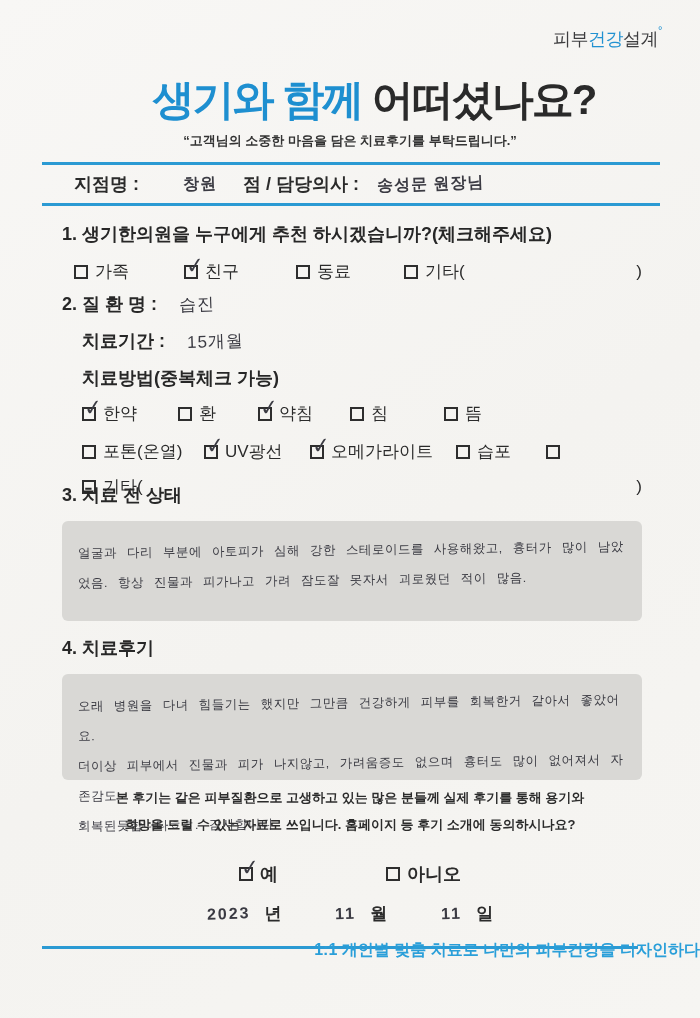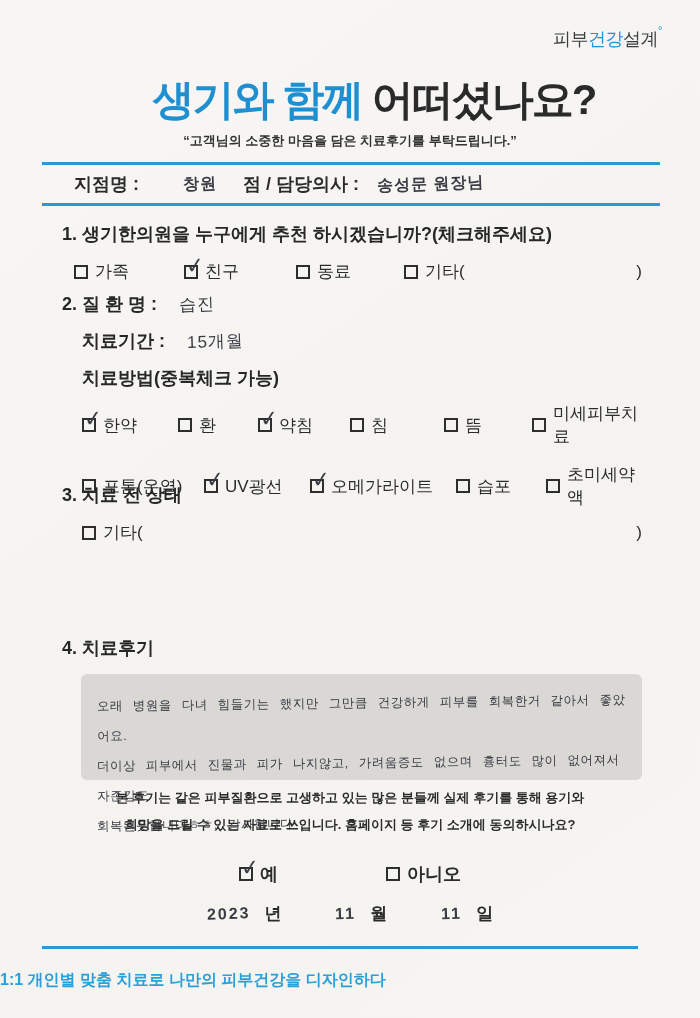--- a/index.html
+++ b/index.html
@@ -78,21 +78,21 @@
   .method-row.r3 { grid-template-columns:1fr; }
   .method-row.r3 .opt { width:100%; }
   
   .q3 { position:absolute; top:483px; left:62px; right:58px; }
   .q4 { position:absolute; top:636px; left:62px; right:58px; }
   .gray-box {
     margin-top:14px; background:#d9d8d5; border-radius:6px;
     padding:14px 16px;
   }
   .q3 .gray-box { height:100px; }
-  .q4 .gray-box { height:106px;margin-left:19px; }
+  .q4 .gray-box { height:106px; }
   .gray-box .hand { font-size:12.5px; line-height:30px; transform:rotate(-0.7deg); letter-spacing:0.5px; display:block; word-spacing:6px; }
   
   .consent { position:absolute; top:784px; left:0; width:100%; text-align:center; }
   .consent .c-line { font-size:13px; font-weight:700; line-height:27px; }
   .yesno {
     position:absolute; top:862px; left:0; width:100%;
     display:flex; justify-content:center; gap:108px;
   }
   .yesno .opt { font-size:18px; font-weight:700; }
   
@@ -102,22 +102,22 @@
     font-size:17px; font-weight:700;
   }
   .date-row .hand { font-size:16px; letter-spacing:2px; }
   .date-row .gap { width:26px; }
   
   .footer-line {
     position:absolute; top:946px; left:42px; right:62px;
     border-top:3px solid #2b9ad3;
   }
   .footer-slogan {
-    position:absolute; top:970px; left:0; width:100%;
-    text-align:left; font-size:16px; font-weight:700; color:#2a9fd9;
+    position:absolute; top:940px; left:0; width:100%;
+    text-align:right; font-size:16px; font-weight:700; color:#2a9fd9;
   }
 </style>
 </head>
 <body>
 
 <div class="page">
 
   <div class="logo">
     <span>피부</span><span class="logo-blue">건강</span><span>설계</span><span class="logo-deg">°</span>
   </div>
@@ -188,24 +188,20 @@
         <span>약침</span>
       </span>
       <span class="opt">
         <span class="cbx"></span>
         <span>침</span>
       </span>
       <span class="opt">
         <span class="cbx"></span>
         <span>뜸</span>
       </span>
-      <span class="opt">
-        <span class="cbx"></span>
-        <span>미세피부치료</span>
-      </span>
     </div>
 
     <div class="method-row r2">
       <span class="opt">
         <span class="cbx"></span>
         <span>포톤(온열)</span>
       </span>
       <span class="opt">
         <span class="cbx checked">
             <span class="tick">✓</span>
@@ -217,35 +213,38 @@
             <span class="tick">✓</span>
           </span>
         <span>오메가라이트</span>
       </span>
       <span class="opt">
         <span class="cbx"></span>
         <span>습포</span>
       </span>
       <span class="opt">
         <span class="cbx"></span>
-        <span>초미세약액</span>
       </span>
     </div>
 
     <div class="method-row r3">
       <span class="opt">
         <span class="cbx"></span>
         <span>기타(</span>
         <span class="paren-close">)</span>
       </span>
     </div>
   </div>
 
   <div class="q3">
     <div class="q-title">3. 치료 전 상태</div>
+    <div class="gray-box">
+      <span class="hand">얼굴과 다리 부분에 아토피가 심해 강한 스테로이드를 사용해왔고, 흉터가 많이 남았</span>
+      <span class="hand">었음. 항상 진물과 피가나고 가려 잠도잘 못자서 괴로웠던 적이 많음.</span>
+    </div>
   </div>
 
   <div class="q4">
     <div class="q-title">4. 치료후기</div>
     <div class="gray-box">
       <span class="hand">오래 병원을 다녀 힘들기는 했지만 그만큼 건강하게 피부를 회복한거 같아서 좋았어요.</span>
       <span class="hand">더이상 피부에서 진물과 피가 나지않고, 가려움증도 없으며 흉터도 많이 없어져서 자존감도</span>
       <span class="hand">회복된듯합니다ㅎㅎ. 감사합니다</span>
     </div>
   </div>

